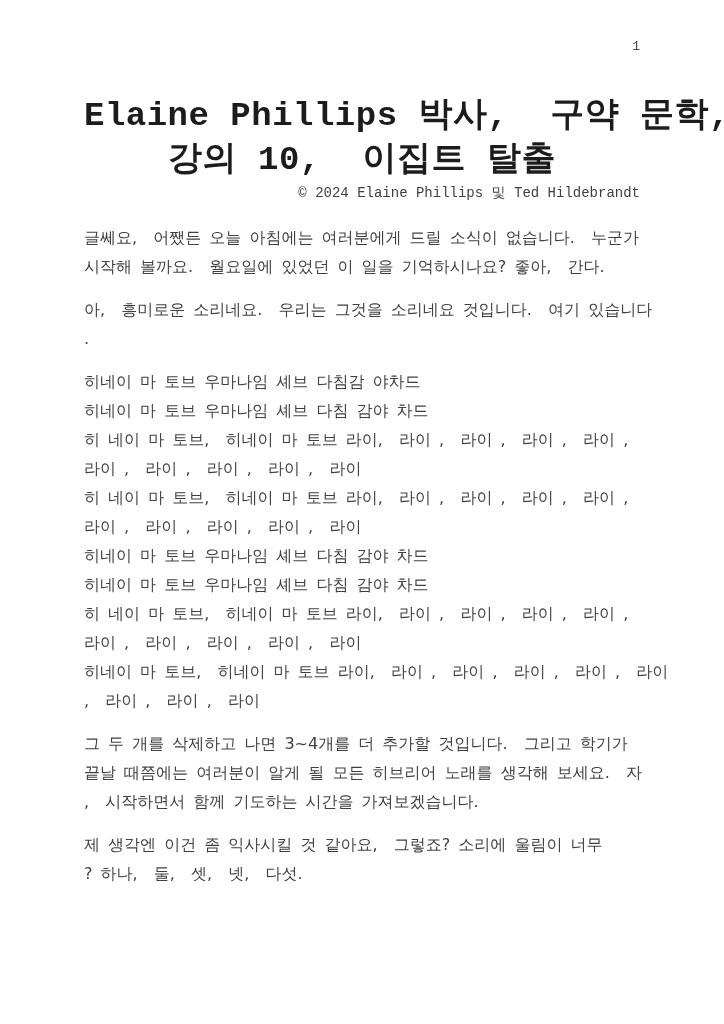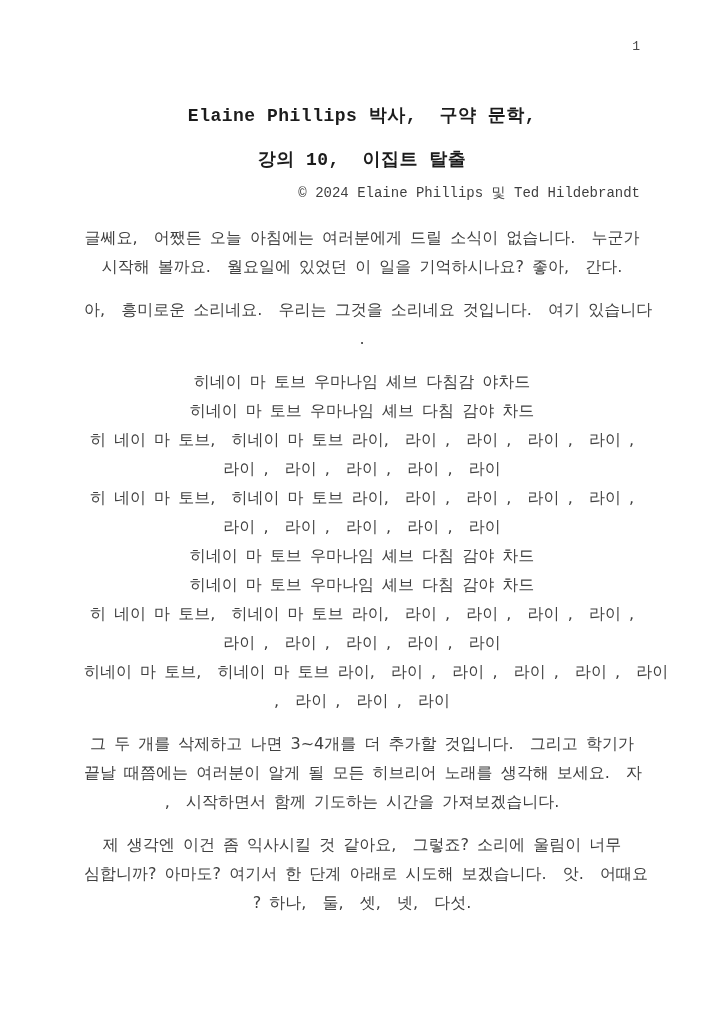--- a/index.html
+++ b/index.html
@@ -28,21 +28,21 @@
     left: 84px;
     top: 0;
     width: 556px;
   }
   .title {
     margin: 0;
     padding-top: 94px;
     text-align: center;
     font-family: "Liberation Mono", "DejaVu Sans Mono", monospace;
     font-weight: 700;
-    font-size: 18px;
+    font-size: 34px;
     line-height: 44px;
     color: #1c1c1c;
     letter-spacing: 0.5px;
   }
   .title-line {
     display: block;
     white-space: pre;
   }
   .copyright {
     text-align: right;
@@ -59,21 +59,20 @@
     line-height: 29px;
     color: #3f3f3f;
     word-spacing: 3px;
   }
   .para {
     margin: 0 0 14px 0;
   }
   .line {
     white-space: pre;
     min-height: 29px;
-    text-align: center;
   }
 </style>
 </head>
 <body>
 
 <div class="page">
 
   <div class="page-number">1</div>
 
   <div class="content">
@@ -113,19 +112,18 @@
       </div>
 
       <div class="para">
         <div class="line">그 두 개를 삭제하고 나면 3~4개를 더 추가할 것입니다.  그리고 학기가</div>
         <div class="line">끝날 때쯤에는 여러분이 알게 될 모든 히브리어 노래를 생각해 보세요.  자</div>
         <div class="line">,  시작하면서 함께 기도하는 시간을 가져보겠습니다.</div>
       </div>
 
       <div class="para">
         <div class="line">제 생각엔 이건 좀 익사시킬 것 같아요,  그렇죠? 소리에 울림이 너무</div>
-        <div class="line">심합니까? 아마도? 여기서 한 단계 아래로 시도해 보겠습니다.  앗.  어때요</div>
         <div class="line">? 하나,  둘,  셋,  넷,  다섯.</div>
       </div>
 
     </div>
   </div>
 </div>
 
 </body></html>

